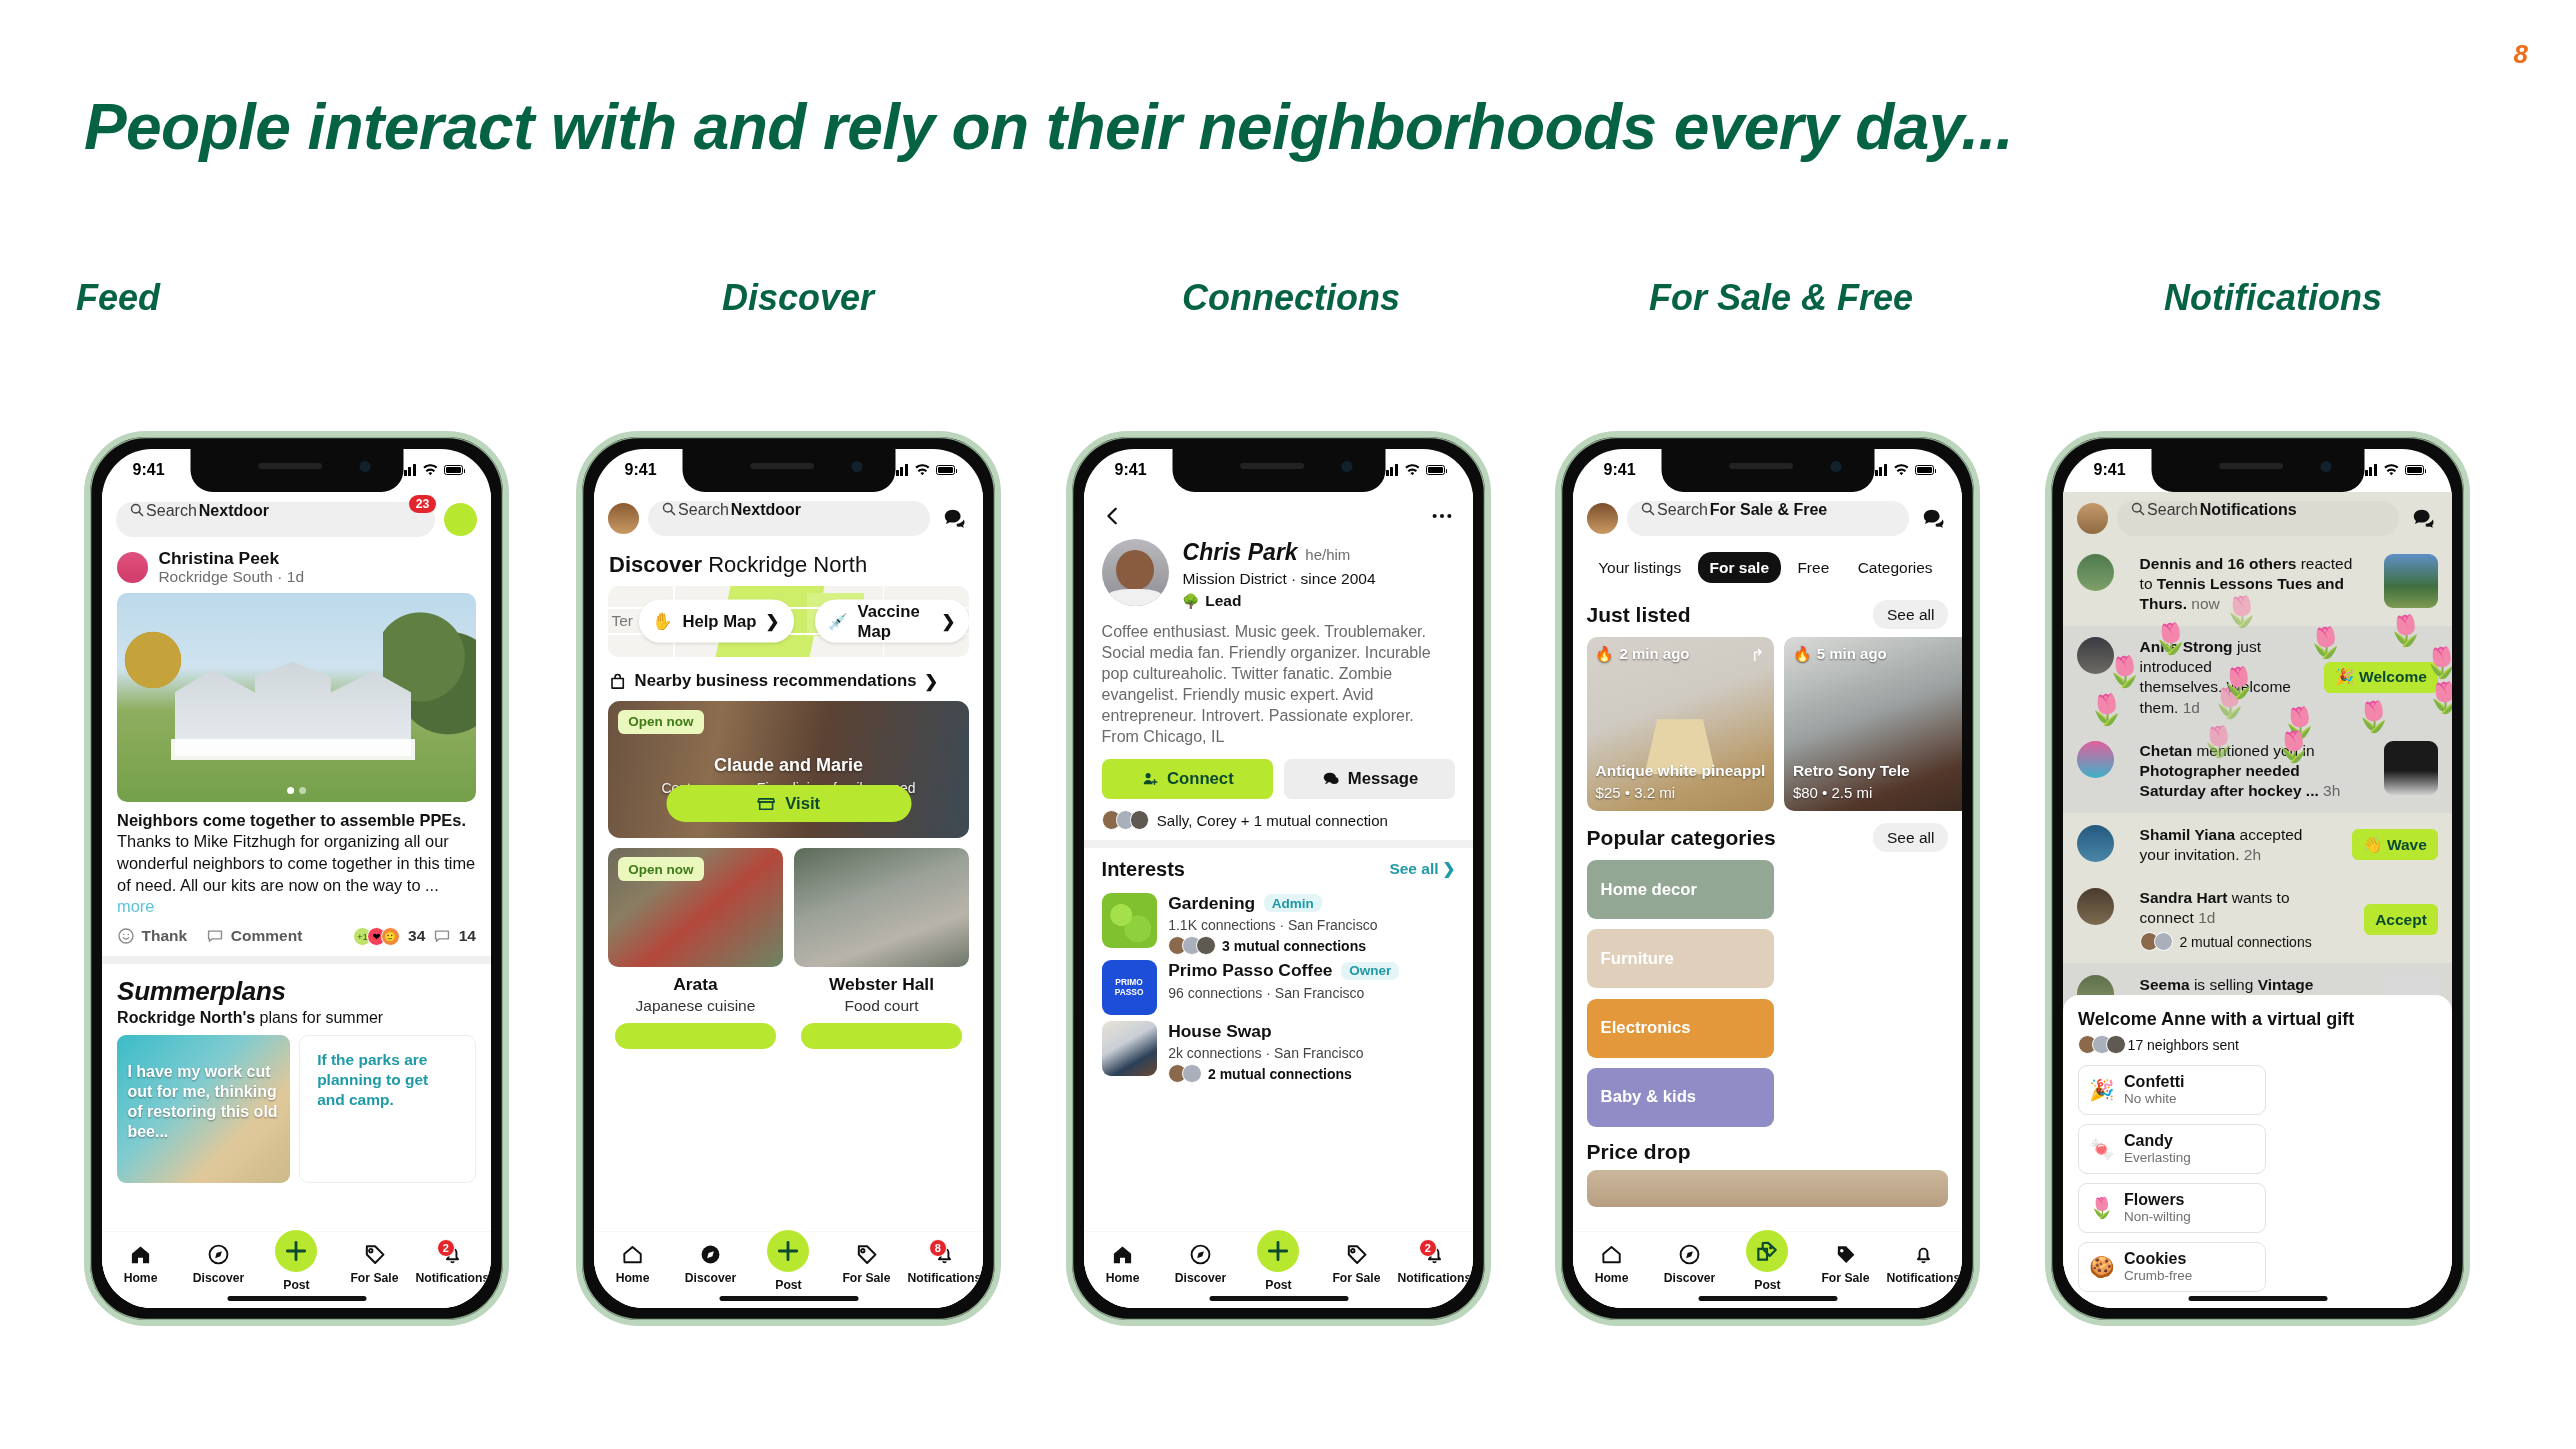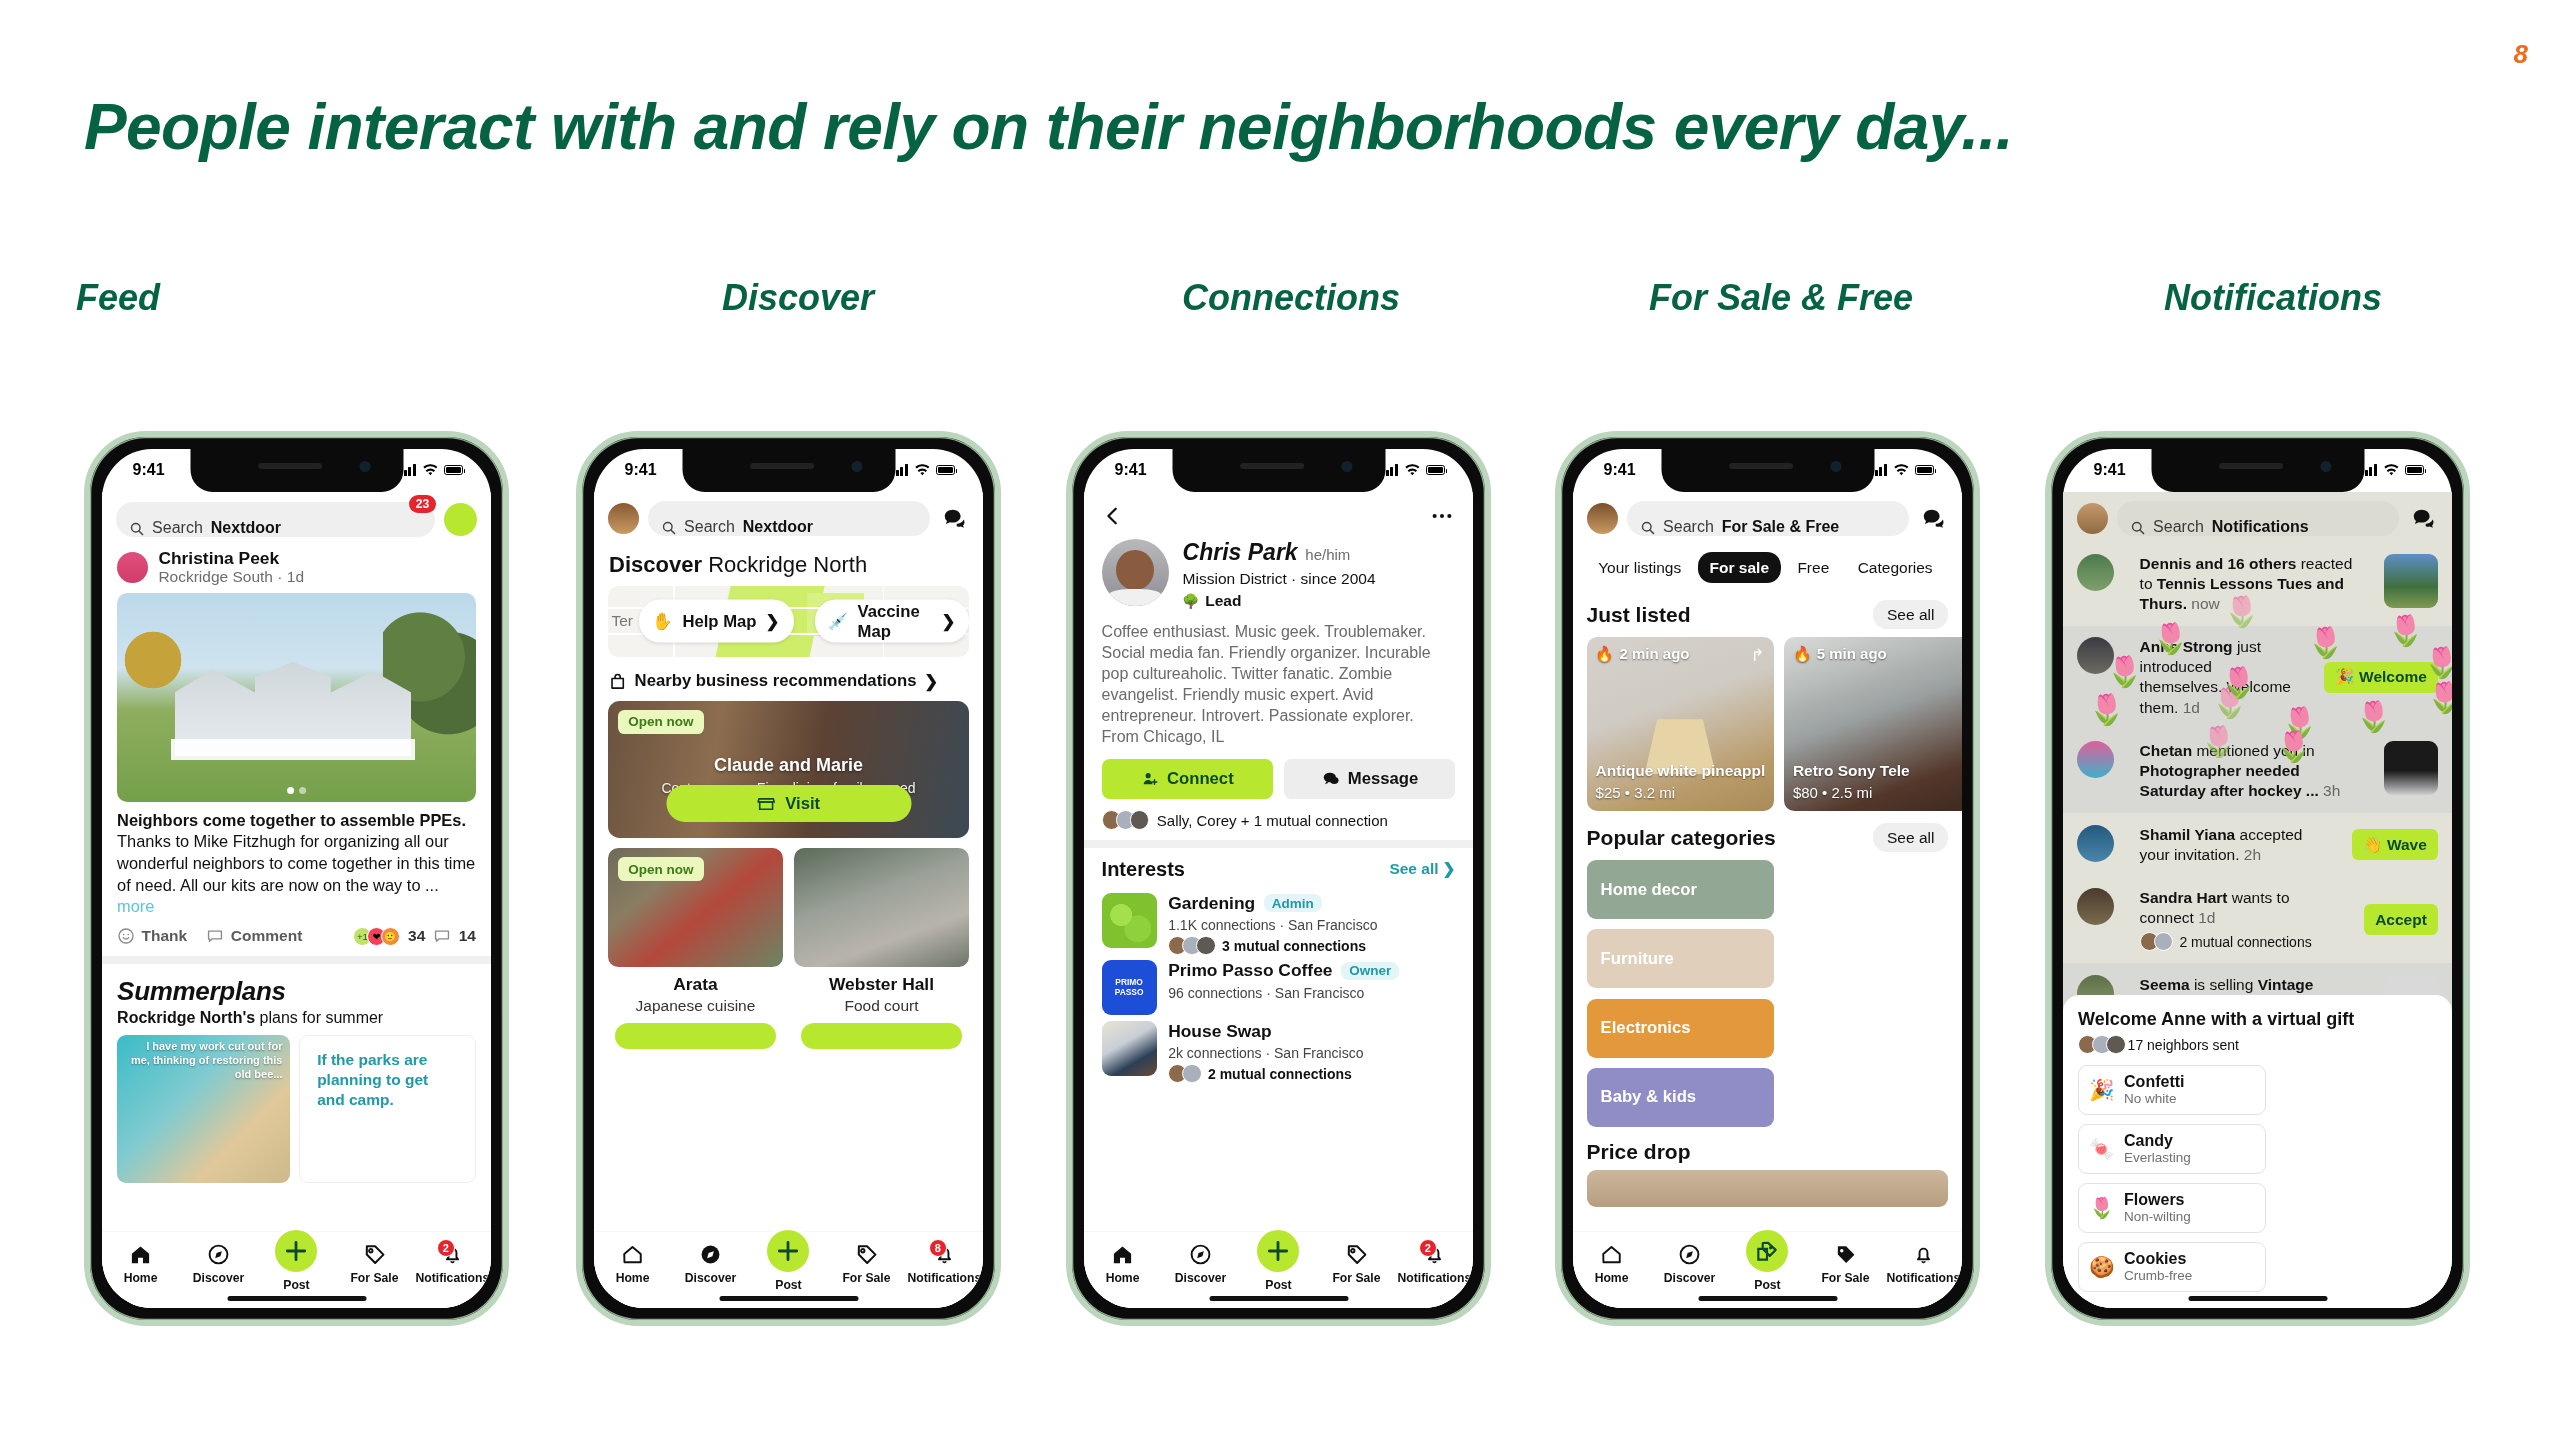--- a/index.html
+++ b/index.html
@@ -90,21 +90,21 @@
     min-width:18px;height:18px;border-radius:9px;font-size:11px;font-weight:700;
     display:flex;align-items:center;justify-content:center;padding:0 3.9px;border:1.3px solid #fff;
   }
   .homebar{position:absolute;bottom:7.7px;left:50%;transform:translateX(-50%);width:139px;height:5.2px;border-radius:2.6px;background:#111;z-index:26;}
 
   
   .searchrow{display:flex;align-items:center;gap:9px;padding:9px 14px 6.4px 14px;}
   .avatar-sm{width:31px;height:31px;border-radius:50%;flex:none;overflow:hidden;}
   .searchbox{
     flex:1;height:35px;border-radius:17.4px;background:#efefef;
-    display:flex;align-items:flex-end;gap:8px;padding:0 13px;
+    display:flex;align-items:flex-start;gap:2px;padding:0 13px;
     font-size:16px;color:#3a3a3a;
   }
   .searchbox b{color:#111;font-weight:700;}
   .msg-ico{width:30px;flex:none;display:flex;align-items:center;justify-content:center;}
 
   
   .feed-search{display:flex;align-items:center;gap:9px;padding:10.3px 14px 7.7px 14px;position:relative;}
   .badge23{
     position:absolute;right:55px;top:3.9px;background:#e4252b;color:#fff;
     font-size:12.2px;font-weight:700;border-radius:10.3px;padding:1.9px 7px;z-index:5;
@@ -133,21 +133,21 @@
   .rstack span{width:19.3px;height:19.3px;border-radius:50%;border:1.3px solid #fff;margin-left:-5.2px;display:flex;align-items:center;justify-content:center;font-size:9.7px;}
   .rstack span:first-child{margin-left:0;}
   .rcount{font-size:15.5px;font-weight:700;color:#333;}
   .divider{height:7.7px;background:#f0f0f0;}
   .sp-title{font-size:26px;font-weight:800;font-style:italic;color:#111;padding:11.6px 15.5px 2.6px 15.5px;letter-spacing:-0.3px;}
   .sp-sub{font-size:16px;color:#111;padding:0 15.5px 7.7px 15.5px;}
   .sp-sub b{font-weight:700;}
   .sp-row{display:flex;gap:9px;padding:0 15.5px;}
   .sp-card{width:193px;height:148px;border-radius:9px;overflow:hidden;position:relative;
     background:linear-gradient(135deg,#3bbcc8,#7fcbd0 40%,#e0c89a 70%,#cdb98a);}
-  .sp-card .q{position:absolute;left:10.3px;top:5px;right:7.7px;color:#fff;font-size:11px;font-weight:700;line-height:1.25;text-shadow:0 0.6px 1.9px rgba(0,0,0,.4);text-align:right;}
+  .sp-card .q{position:absolute;left:10.3px;top:27px;right:7.7px;color:#fff;font-size:16px;font-weight:700;line-height:1.25;text-shadow:0 0.6px 1.9px rgba(0,0,0,.4);}
   .sp-card2{width:193px;height:148px;border-radius:9px;background:#fff;border:0.6px solid #eee;padding:14px 17px;}
   .sp-card2 .q{color:#1f9aa6;font-size:15.5px;font-weight:700;line-height:1.3;}
 
   
   .disc-title{font-size:22px;color:#111;padding:10.3px 15.5px 7.7px 15.5px;}
   .disc-title b{font-weight:800;}
   .mapstrip{margin:0 14px;height:71px;border-radius:10.3px;position:relative;overflow:hidden;
     background:#f4f3ef;}
   .mapstrip .green1{position:absolute;left:32%;top:-10%;width:26%;height:120%;background:#c7ec52;transform:skewX(-12deg);opacity:.85;}
   .mapstrip .green2{position:absolute;left:55%;top:10%;width:16%;height:60%;background:#d8f184;}

